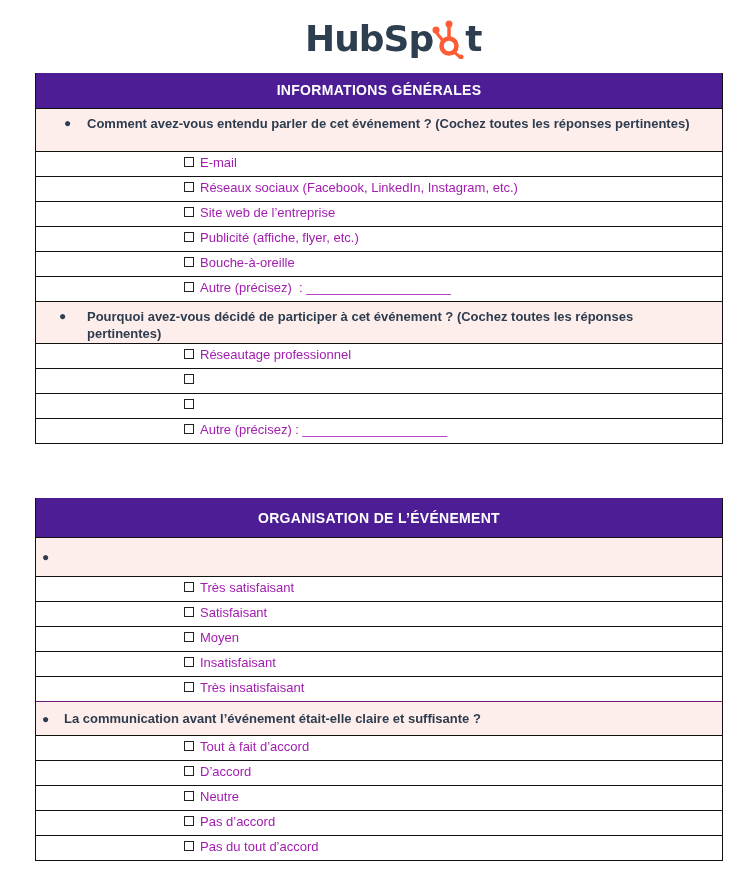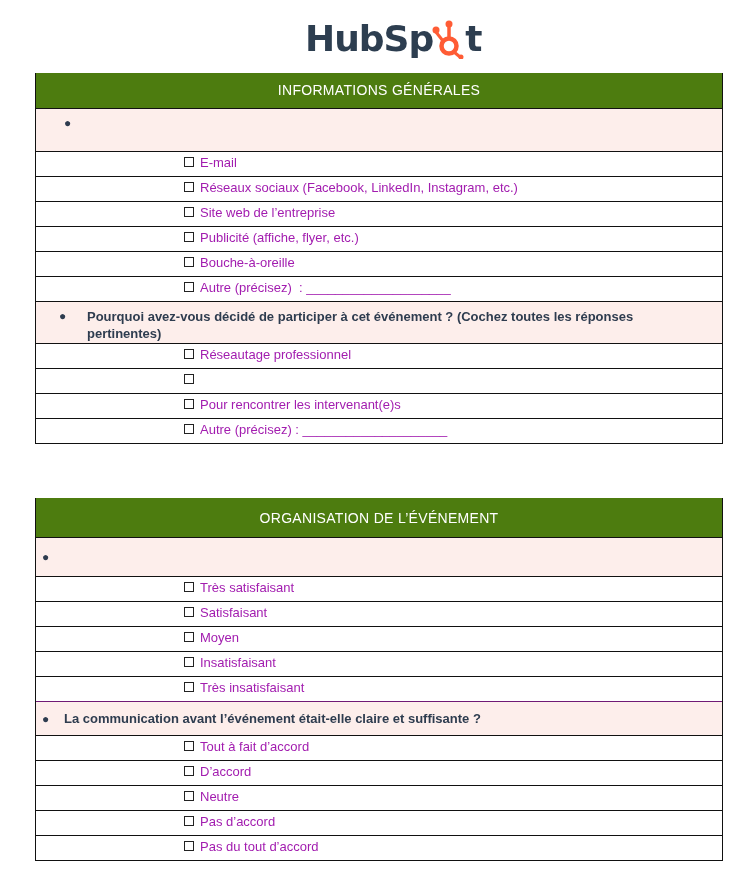--- a/index.html
+++ b/index.html
@@ -3,21 +3,21 @@
   <meta charset="utf-8">
   <style>
     html, body { margin: 0; padding: 0; background: #ffffff; }
     body { width: 755px; height: 885px; position: relative; font-family: "Liberation Sans", "DejaVu Sans", sans-serif; color: #1f2a37; overflow: hidden; }
     .logo { position: absolute; left: 305px; top: 14px; height: 50px; display: flex; align-items: center; }
     .logo-text { font-family: "DejaVu Sans", sans-serif; font-weight: bold; font-size: 36px; color: #2d3e50; letter-spacing: -1px; line-height: 1; display: flex; align-items: center; }
     .logo-text .sprocket { display: inline-block; width: 34px; height: 40px; position: relative; margin: 0 -1px; }
     .table { position: absolute; left: 35px; width: 686px; border: 1px solid #111; border-top: none; box-sizing: content-box; }
     .t1 { top: 73px; }
     .t2 { top: 498px; }
-    .header { background: #4d7c0f; color: #ffffff; font-weight: normal; text-align: center; letter-spacing: 0.3px; font-size: 14px; border-bottom: 1px solid #111; }
+    .header { background: #4c1d95; color: #ffffff; font-weight: bold; text-align: center; letter-spacing: 0.3px; font-size: 14px; border-bottom: 1px solid #111; }
     .t1 .header { height: 35px; line-height: 35px; }
     .t2 .header { height: 39px; line-height: 40px; }
     .question { background: #fdeeeb; font-weight: bold; font-size: 13px; color: #2e3c4f; border-bottom: 1px solid #111; position: relative; box-sizing: border-box; line-height: 17px; }
     .question .bullet { position: absolute; font-size: 12px; line-height: 17px; }
     .t1 .question { padding: 6px 30px 4px 51px; }
     .t1 .q1 { height: 43px; }
     .t1 .q2 { height: 42px; }
     .t1 .q1 .bullet { left: 28px; top: 6px; }
     .t1 .q2 .bullet { left: 23px; top: 6px; }
     .t2 .question { padding: 0 20px 0 28px; display: flex; align-items: center; }
@@ -47,38 +47,39 @@
     </span>
     <span>t</span>
   </div>
 </div>
 
 <div class="table t1">
   <div class="header">INFORMATIONS GÉNÉRALES</div>
 
   <div class="question q1">
     <span class="bullet">●</span>
+    <span>Comment avez-vous entendu parler de cet événement ? (Cochez toutes les réponses pertinentes)</span>
   </div>
   <div>
     <div class="option"><span class="box"></span><span>E-mail</span></div>
     <div class="option"><span class="box"></span><span>Réseaux sociaux (Facebook, LinkedIn, Instagram, etc.)</span></div>
     <div class="option"><span class="box"></span><span>Site web de l’entreprise</span></div>
     <div class="option"><span class="box"></span><span>Publicité (affiche, flyer, etc.)</span></div>
     <div class="option"><span class="box"></span><span>Bouche-à-oreille</span></div>
     <div class="option" style="border-bottom:1px solid #111;"><span class="box"></span><span>Autre (précisez)  : ____________________</span></div>
   </div>
 
   <div class="question q2">
     <span class="bullet">●</span>
     <span>Pourquoi avez-vous décidé de participer à cet événement ? (Cochez toutes les réponses pertinentes)</span>
   </div>
   <div>
     <div class="option"><span class="box"></span><span>Réseautage professionnel</span></div>
     <div class="option"><span class="box"></span></div>
-    <div class="option"><span class="box"></span><span>Pour rencontrer les intervenant(e)s</span></div>
+    <div class="option"><span class="box"></span></div>
     <div class="option"><span class="box"></span><span>Autre (précisez) : ____________________</span></div>
   </div>
 </div>
 
 <div class="table t2">
   <div class="header">ORGANISATION DE L’ÉVÉNEMENT</div>
 
   <div class="question qa">
     <span class="bullet">●</span>
   </div>

